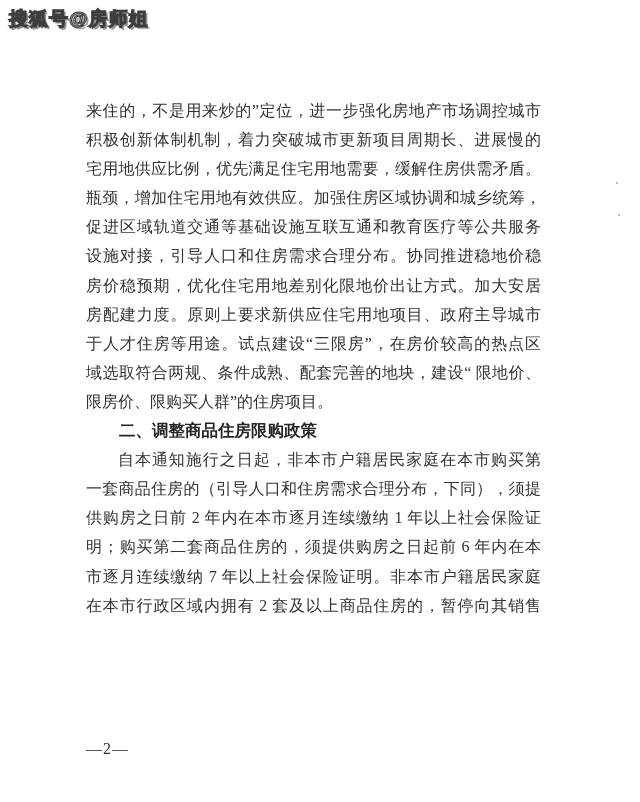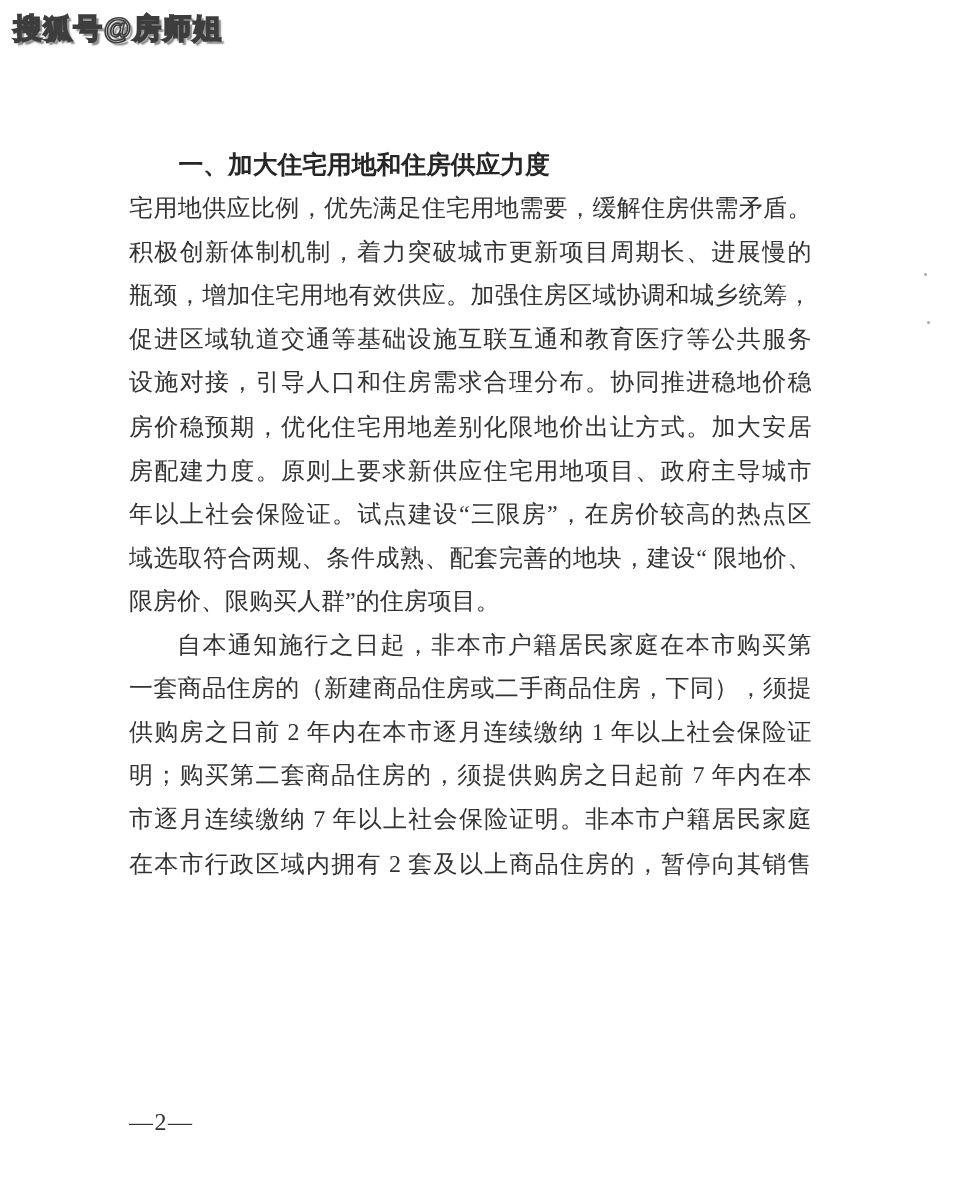--- a/index.html
+++ b/index.html
@@ -75,35 +75,36 @@
   .speck.s1 { left: 616px; top: 182px; }
   .speck.s2 { left: 618px; top: 214px; }
 </style>
 </head>
 <body>
 
 <div class="page">
   <div class="watermark">搜狐号@房师姐</div>
 
   <div class="doc">
-      <div class="line heading">一、加大住宅用地和住房供应力度</div>
+      <div class="line body full">来住的，不是用来炒的”定位，进一步强化房地产市场调控城市</div>
+      <div class="line body full">积极创新体制机制，着力突破城市更新项目周期长、进展慢的</div>
       <div class="line body full">宅用地供应比例，优先满足住宅用地需要，缓解住房供需矛盾。</div>
-      <div class="line body full">积极创新体制机制，着力突破城市更新项目周期长、进展慢的</div>
       <div class="line body full">瓶颈，增加住宅用地有效供应。加强住房区域协调和城乡统筹，</div>
       <div class="line body full">促进区域轨道交通等基础设施互联互通和教育医疗等公共服务</div>
       <div class="line body full">设施对接，引导人口和住房需求合理分布。协同推进稳地价稳</div>
       <div class="line body full">房价稳预期，优化住宅用地差别化限地价出让方式。加大安居</div>
       <div class="line body full">房配建力度。原则上要求新供应住宅用地项目、政府主导城市</div>
-      <div class="line body full">年以上社会保险证。试点建设“三限房”，在房价较高的热点区</div>
+      <div class="line body full">于人才住房等用途。试点建设“三限房”，在房价较高的热点区</div>
       <div class="line body full">域选取符合两规、条件成熟、配套完善的地块，建设“ 限地价、</div>
       <div class="line body">限房价、限购买人群”的住房项目。</div>
+      <div class="line heading">二、调整商品住房限购政策</div>
       <div class="line body-first full">自本通知施行之日起，非本市户籍居民家庭在本市购买第</div>
-      <div class="line body full">一套商品住房的（新建商品住房或二手商品住房，下同），须提</div>
+      <div class="line body full">一套商品住房的（引导人口和住房需求合理分布，下同），须提</div>
       <div class="line body full">供购房之日前 2 年内在本市逐月连续缴纳 1 年以上社会保险证</div>
-      <div class="line body full">明；购买第二套商品住房的，须提供购房之日起前 7 年内在本</div>
+      <div class="line body full">明；购买第二套商品住房的，须提供购房之日起前 6 年内在本</div>
       <div class="line body full">市逐月连续缴纳 7 年以上社会保险证明。非本市户籍居民家庭</div>
       <div class="line body full">在本市行政区域内拥有 2 套及以上商品住房的，暂停向其销售</div>
     </div>
 
   <div class="pagenum">—2—</div>
 
   <div class="speck s1"></div>
   <div class="speck s2"></div>
 </div>
 

